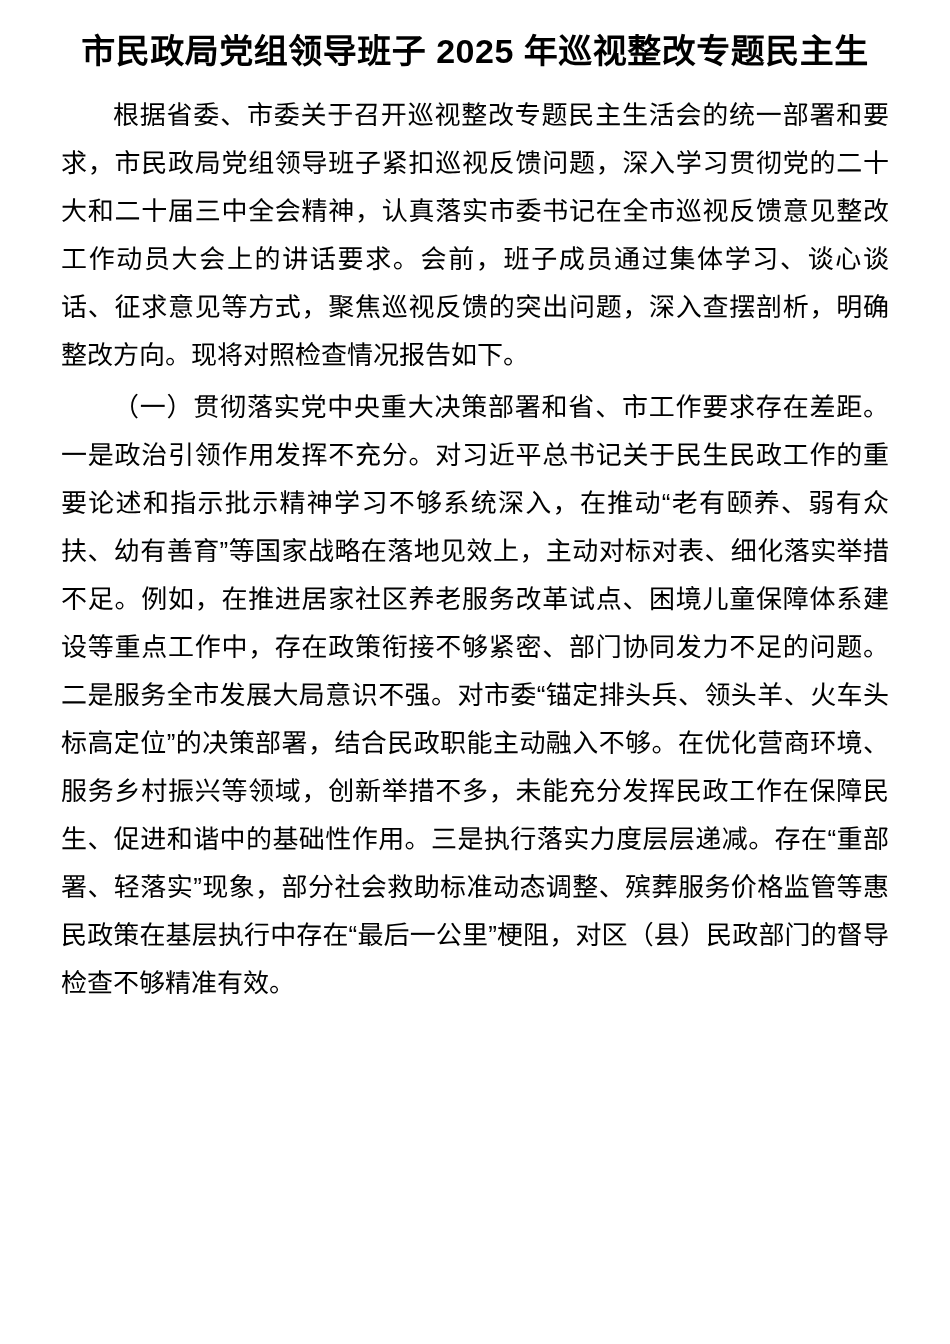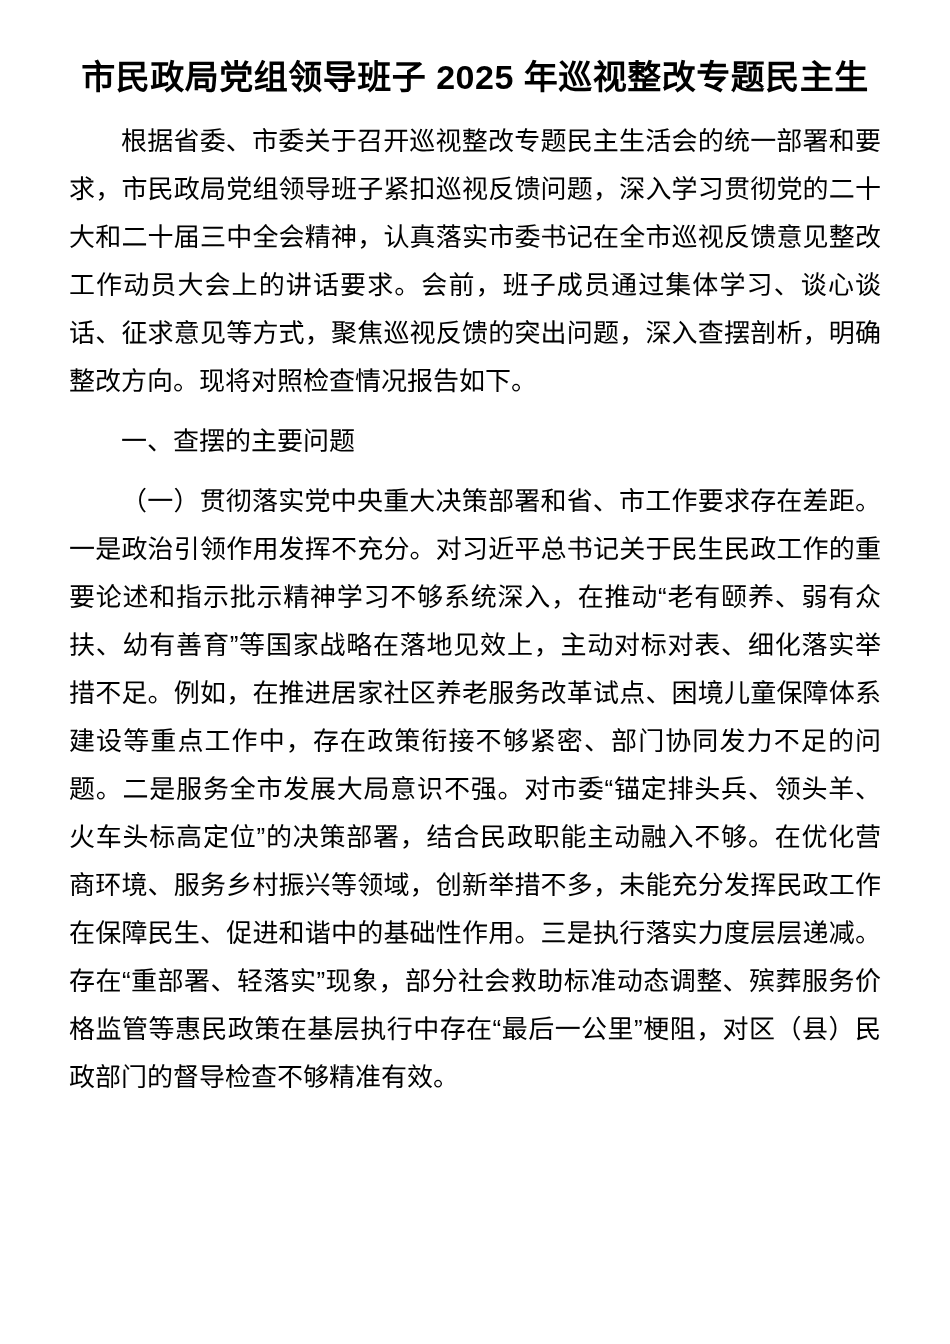--- a/index.html
+++ b/index.html
@@ -11,34 +11,34 @@
     width: 950px;
     height: 1344px;
     overflow: hidden;
     font-family: "Liberation Sans", sans-serif;
     color: #000000;
   }
   .page {
     box-sizing: border-box;
     width: 950px;
     height: 1344px;
-    padding: 54px 57px 0 57px;
+    padding: 28px 57px 0 57px;
     background: #ffffff;
     overflow: hidden;
   }
   .doc-title {
     margin: 0 0 17px 0;
     font-size: 34px;
     line-height: 46px;
     font-weight: 700;
     text-align: center;
     letter-spacing: 0.5px;
   }
   .para {
-    margin: 12px;
+    margin: 4px;
     font-size: 26px;
     line-height: 48px;
     text-align: justify;
     text-justify: inter-ideograph;
     text-indent: 2em;
     word-break: break-all;
   }
   .section-heading {
     margin-top: 8px;
   }
@@ -53,20 +53,19 @@
 <body>
 
 <div class="page">
 
   <h1 class="doc-title">
     <span>市民政局党组领导班子 2025 年巡视整改专题民主生</span><br>
   </h1>
 
   <p class="para">根据省委、市委关于召开巡视整改专题民主生活会的统一部署和要求，市民政局党组领导班子紧扣巡视反馈问题，深入学习贯彻党的二十大和二十届三中全会精神，认真落实市委书记在全市巡视反馈意见整改工作动员大会上的讲话要求。会前，班子成员通过集体学习、谈心谈话、征求意见等方式，聚焦巡视反馈的突出问题，深入查摆剖析，明确整改方向。现将对照检查情况报告如下。</p>
 
-  <p class="para section-heading">一、查摆的主要问题</p>
 
   <p class="para item-1">
     <span class="item-lead">（一）贯彻落实党中央重大决策部署和省、市工作要求存在差距。一</span><span>是政治引领作用发挥不充分。对习近平总书记关于民生民政工作的重要论述和指示批示精神学习不够系统深入，在推动“老有颐养、弱有众扶、幼有善育”等国家战略在落地见效上，主动对标对表、细化落实举措不足。例如，在推进居家社区养老服务改革试点、困境儿童保障体系建设等重点工作中，存在政策衔接不够紧密、部门协同发力不足的问题。二是服务全市发展大局意识不强。对市委“锚定排头兵、领头羊、火车头标高定位”的决策部署，结合民政职能主动融入不够。在优化营商环境、服务乡村振兴等领域，创新举措不多，未能充分发挥民政工作在保障民生、促进和谐中的基础性作用。三是执行落实力度层层递减。存在“重部署、轻落实”现象，部分社会救助标准动态调整、殡葬服务价格监管等惠民政策在基层执行中存在“最后一公里”梗阻，对区（县）民政部门的督导检查不够精准有效。</span>
   </p>
 
 
 </div>
 
 </body></html>

